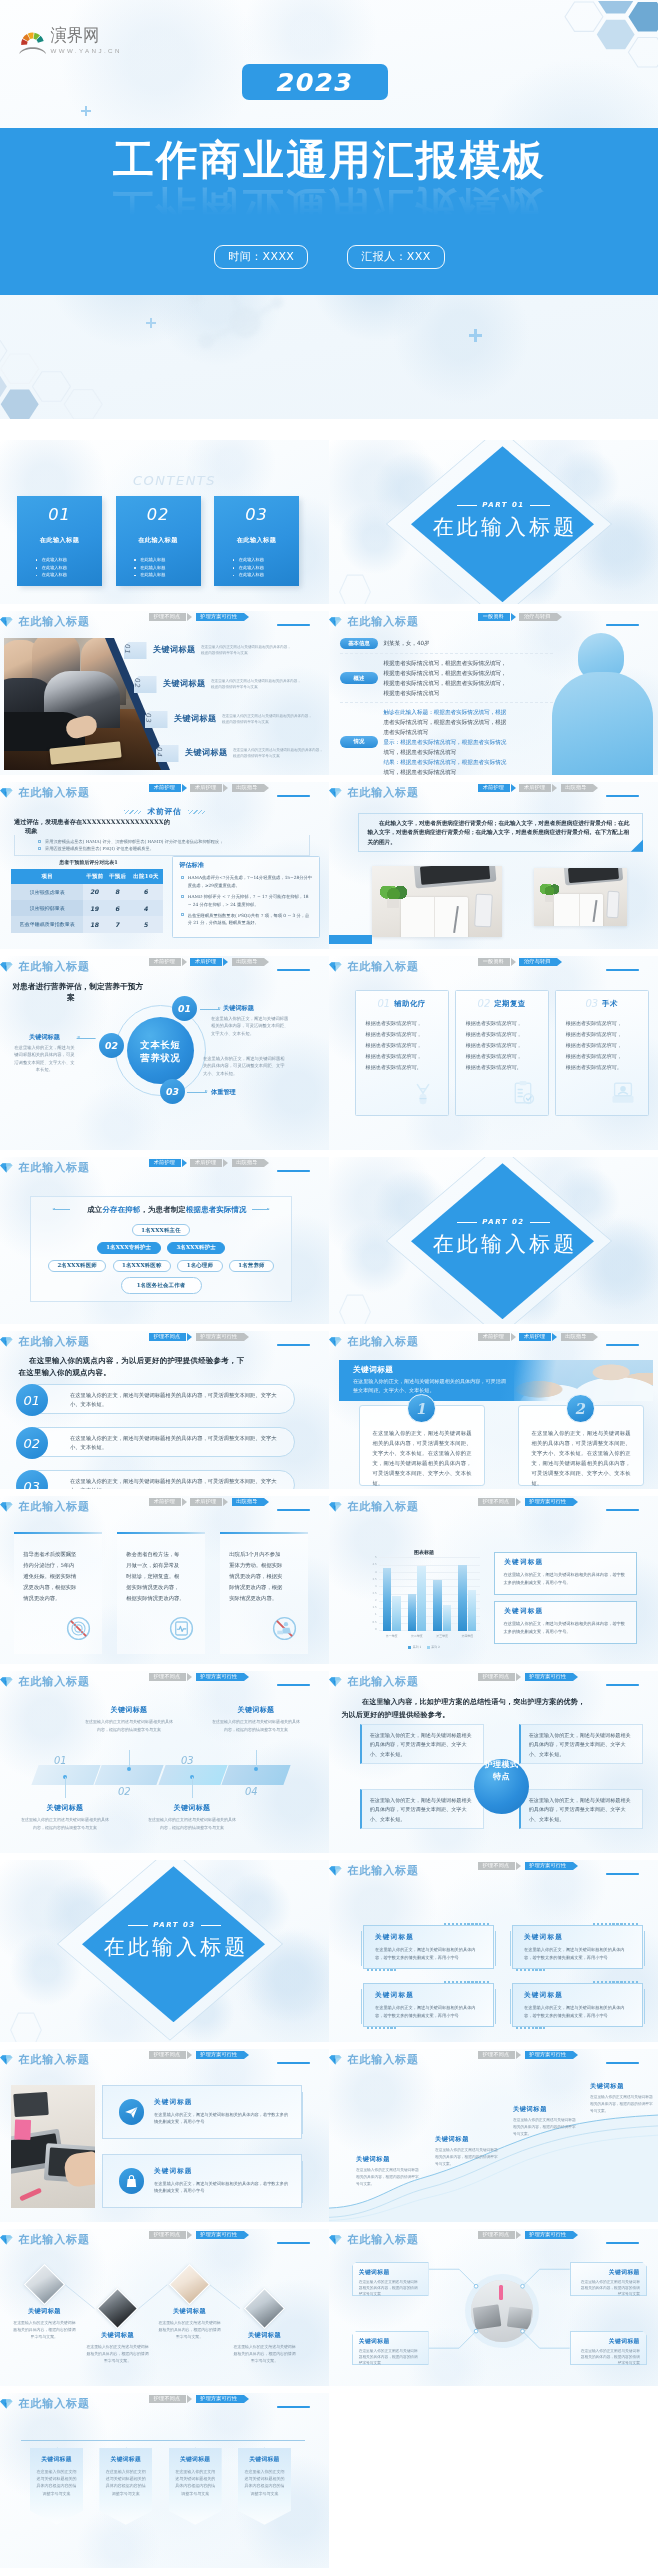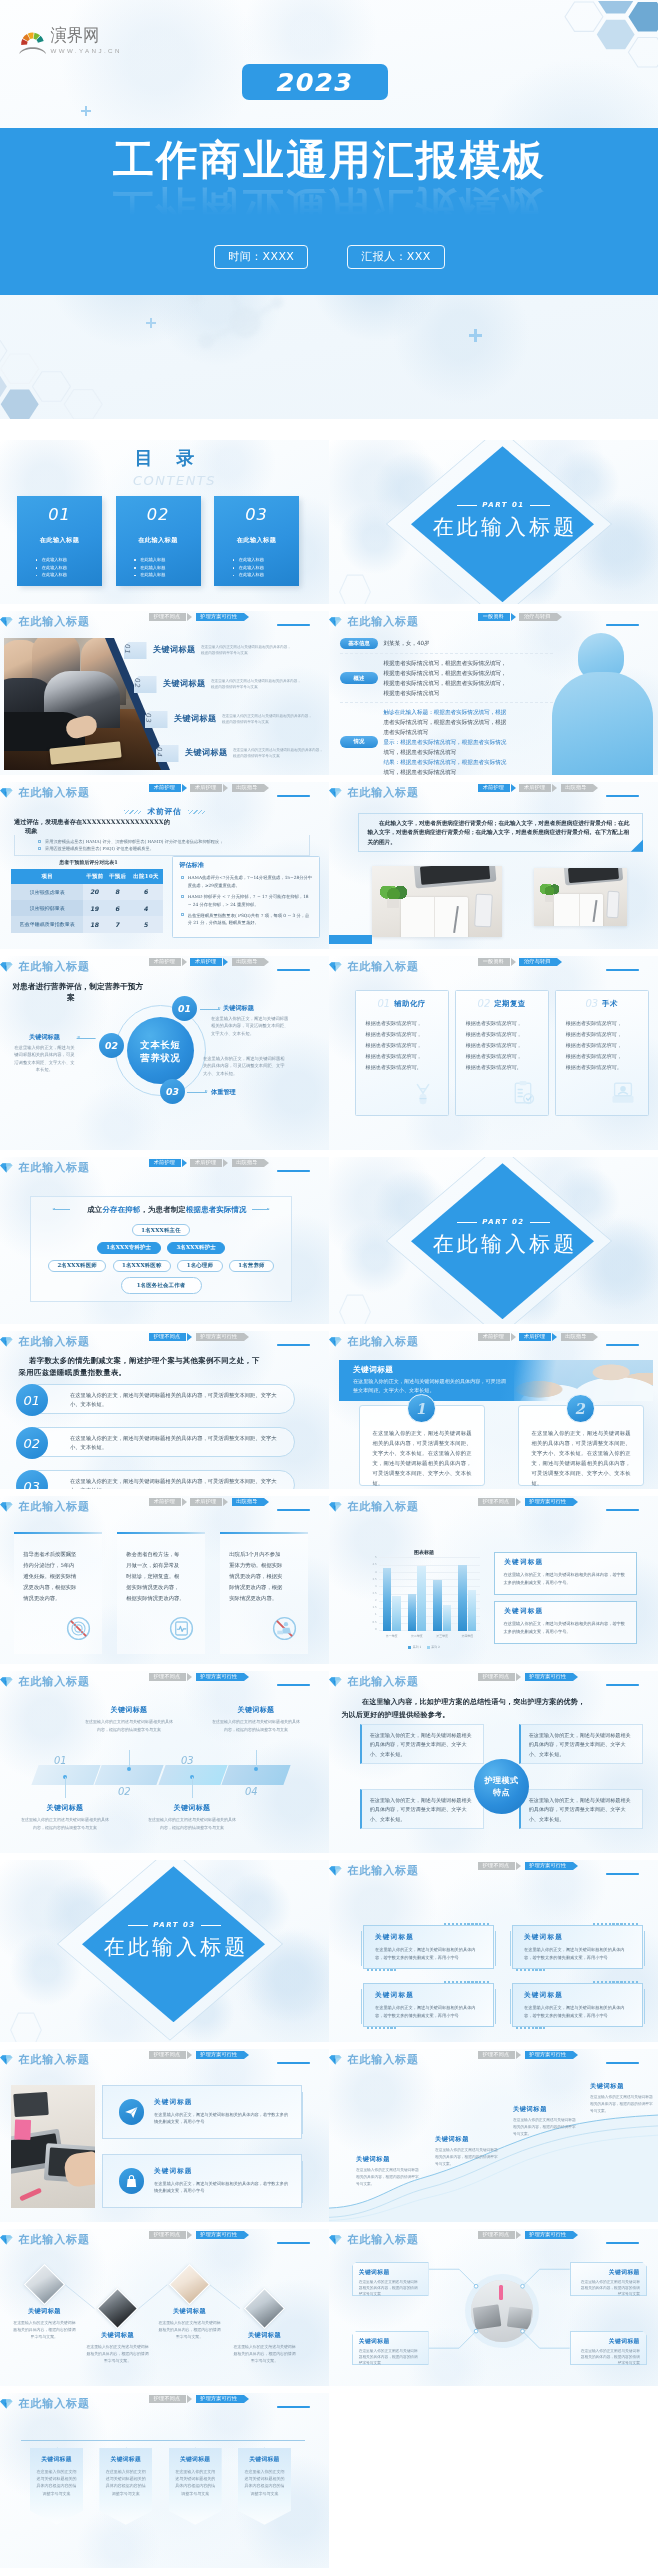--- a/index.html
+++ b/index.html
@@ -50,21 +50,21 @@
 .yearbadge{position:absolute;left:242px;top:64px;width:146px;height:36px;background:#2f9ae5;border-radius:7px;
  display:flex;align-items:center;justify-content:center;}
 .yearbadge span{font-family:"DejaVu Sans",sans-serif;font-style:italic;font-weight:700;font-size:25.6px;color:#fff;letter-spacing:1.5px;}
 .coverband{position:absolute;left:0;top:128px;width:659px;height:167px;background:#2f9ae5;}
 .ctitle{position:absolute;left:0;right:0;top:12.4px;text-align:center;font-family:"DejaVu Serif",serif;font-weight:700;
  font-size:41px;color:#fff;letter-spacing:2.3px;line-height:1;}
 .creflect{top:58px;transform:scaleY(-1);opacity:.16;
  -webkit-mask-image:linear-gradient(to top,rgba(0,0,0,1),rgba(0,0,0,0) 72%);
  mask-image:linear-gradient(to top,rgba(0,0,0,1),rgba(0,0,0,0) 72%);}
 .cmeta{position:absolute;left:0;right:0;top:117px;display:flex;justify-content:center;gap:39px;}
-.cpill{border:1px solid rgba(255,255,255,.92);border-radius:4px;padding:3.1px 13px 3.9px;}
+.cpill{border:1px solid rgba(255,255,255,.92);border-radius:9px;padding:3.1px 13px 3.9px;}
 .cpill span{font-size:11px;color:#fff;letter-spacing:0.4px;font-family:"DejaVu Sans",sans-serif;}
 
 .shead{position:absolute;left:-0.8px;right:7.7px;top:3.1px;height:9.3px;display:flex;align-items:center;}
 .gemsvg{flex:0 0 auto;}
 .shead .stitle{font-family:"DejaVu Serif",serif;font-weight:700;font-size:11px;color:#74b0dd;letter-spacing:0.9px;margin-left:4.6px;white-space:nowrap;}
 .tabs{position:absolute;left:150px;top:-4.6px;display:flex;align-items:center;}
 .tab{position:relative;height:8.5px;padding:0 6.2px 0 4.6px;margin-right:9.3px;display:flex;align-items:center;justify-content:center;
  font-size:5.1px;color:#fff;white-space:nowrap;letter-spacing:0.2px;}
 .tab:after{content:"";position:absolute;right:-5.4px;top:0;border-top:4.3px solid transparent;border-bottom:4.3px solid transparent;}
 .tab.off{background:#b8bcbd;opacity:.9;}
@@ -366,21 +366,21 @@
 .s15i2{position:absolute;left:12.4px;top:39px;font-family:"DejaVu Serif",serif;font-weight:700;font-size:7px;color:#25323d;letter-spacing:0.2px;}
 .s15c{position:absolute;width:124px;height:40px;border:0.8px solid #cde3f3;border-left:2.3px solid #4aa7e5;
  background:linear-gradient(110deg,rgba(224,240,251,.8),rgba(255,255,255,.55));}
 .s15c div{margin:6.2px 7.7px 0;font-family:"DejaVu Serif",serif;font-size:5.1px;color:#45596a;line-height:9.3px;}
 .s15c.c1{left:31px;top:53px;}
 .s15c.c2{left:190px;top:53px;}
 .s15c.c3{left:31px;top:118px;}
 .s15c.c4{left:190px;top:118px;}
 .s15core{position:absolute;left:145px;top:88px;width:55px;height:55px;border-radius:50%;
  background:radial-gradient(circle at 34% 28%,#58b5ef 0%,#2b8ddb 58%,#1d78c5 100%);
- display:flex;flex-direction:column;align-items:center;justify-content:center;
+ display:flex;flex-direction:column;align-items:center;
  font-family:"DejaVu Serif",serif;font-weight:700;font-size:8.1px;color:#fff;line-height:11.6px;letter-spacing:0.4px;}
 
 .s16wrap{position:absolute;left:34px;top:65px;width:280px;height:102px;display:flex;flex-wrap:wrap;justify-content:space-between;align-content:space-between;}
 .s16c{width:131px;height:44px;position:relative;border:0.8px solid #a9d3ee;
  background:linear-gradient(120deg,rgba(219,238,251,.9),rgba(250,253,255,.88));}
 .s16c:before{content:"";position:absolute;left:-3.1px;top:4.6px;width:0.8px;height:35px;background:#a9d3ee;}
 .s16c:after{content:"";position:absolute;right:-3.1px;top:4.6px;width:0.8px;height:35px;background:#a9d3ee;}
 .s16dash{position:absolute;right:3.1px;top:-3.1px;width:46px;height:2.3px;
  background:repeating-linear-gradient(90deg,#7fc0e8 0 2.3px,transparent 2.3px 3.9px);}
 .s16dash.b{left:3.1px;right:auto;top:auto;bottom:-3.1px;width:29px;}
@@ -559,21 +559,20 @@
     <div class="cmeta">
       <div class="cpill"><span>时间：XXXX</span></div>
       <div class="cpill"><span>汇报人：XXX</span></div>
     </div>
   </div>
 </div>
 <div class="coverpad"></div>
 <div class="srow" style="height:171px">
 <div class="sld s-toc">
   <div class="bgbase"></div>
-  <div class="toctitle">目 录</div>
   <div class="tocsub">CONTENTS</div>
   <div class="tcards">
           <div class="tcard">
       <div class="tnum">01</div>
       <div class="ttit">在此输入标题</div>
       <ul class="tlist">
               <li>在此输入标题</li>
               <li>在此输入标题</li>
               <li>在此输入标题</li>
             </ul>
@@ -1081,22 +1080,22 @@
  <div class="stitle">在此输入标题</div>
  <div class="tabs">
             <div class="tab on">
               <span>护理不同点</span>
             </div>
             <div class="tab off">
               <span>护理方案可行性</span>
             </div>
           </div>
 </div>
-  <div class="s10i1">若字数太多的情先删减文案，阐述护理个案与其他案例不同之处，下</div>
-  <div class="s10i2">采用匹兹堡睡眠质量指数量表。</div>
+  <div class="s10i1">在这里输入你的观点内容，为以后更好的护理提供经验参考，下</div>
+  <div class="s10i2">在这里输入你的观点内容。</div>
   <div class="s10r k1">
        <div class="s10n">01</div>
        <div class="s10b">在这里输入你的正文，阐述与关键词标题相关的具体内容，可灵活调整文本间距、文字大小、文本长短。</div>
      </div>
         <div class="s10r k2">
        <div class="s10n">02</div>
        <div class="s10b">在这里输入你的正文，阐述与关键词标题相关的具体内容，可灵活调整文本间距、文字大小、文本长短。</div>
      </div>
         <div class="s10r k3">
        <div class="s10n">03</div>

